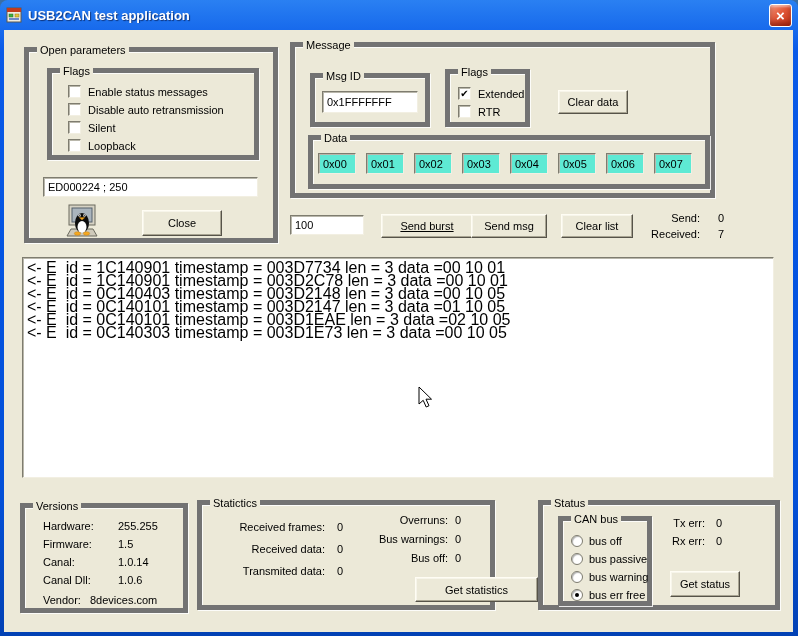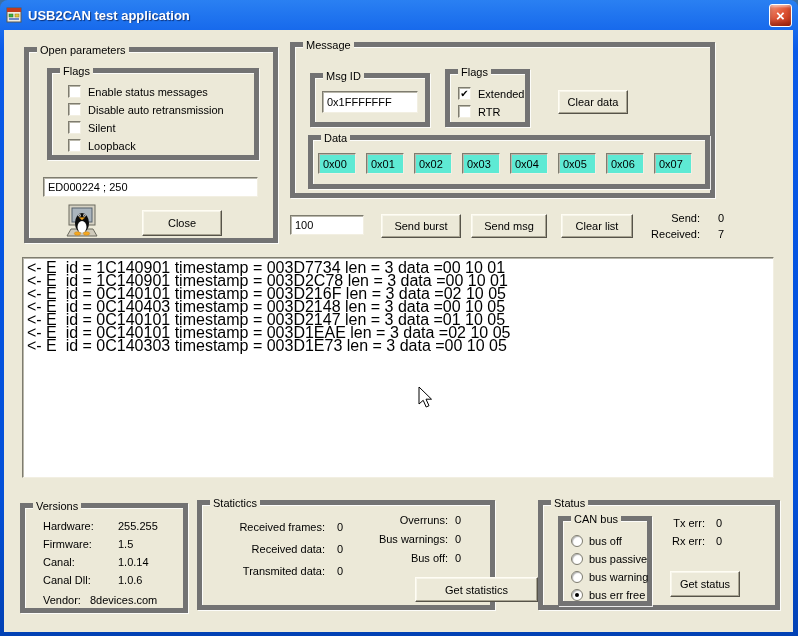--- a/index.html
+++ b/index.html
@@ -221,39 +221,38 @@
             <input class="data-in" type="text" value="0x03" style="">
             <input class="data-in" type="text" value="0x04" style="">
             <input class="data-in" type="text" value="0x05" style="">
             <input class="data-in" type="text" value="0x06" style="">
             <input class="data-in" type="text" value="0x07" style="">
           </div>
       </div>
     </div>
 
     <input class="tin" style="left: 286px; top: 185px; width: 74px; height: 20px;" type="text" value="100">
-    <div class="btn" style="left:377px; top:184px; width:80px; height:24px;">Send burst</div>
+    <div class="btn" style="left:377px; top:184px; width:92px; height:24px;text-decoration:underline;">Send burst</div>
     <div class="btn" style="left:467px; top:184px; width:76px; height:24px;">Send msg</div>
     <div class="btn" style="left:557px; top:184px; width:72px; height:24px;">Clear list</div>
 
     <div class="counters">
       <div class="cnt-row">
         <span class="cnt-lab">Send:</span>
         <span class="cnt-val">0</span>
       </div>
       <div class="cnt-row">
         <span class="cnt-lab">Received:</span>
         <span class="cnt-val">7</span>
       </div>
     </div>
 
     <div id="listbox">
         <div class="msg-line">&lt;- E  id = 1C140901 timestamp = 003D7734 len = 3 data =00 10 01</div>
         <div class="msg-line">&lt;- E  id = 1C140901 timestamp = 003D2C78 len = 3 data =00 10 01</div>
-        <div class="msg-line">&lt;- E  id = 0C140101 timestamp = 003D216F len = 3 data =02 10 05</div>
         <div class="msg-line">&lt;- E  id = 0C140403 timestamp = 003D2148 len = 3 data =00 10 05</div>
         <div class="msg-line">&lt;- E  id = 0C140101 timestamp = 003D2147 len = 3 data =01 10 05</div>
         <div class="msg-line">&lt;- E  id = 0C140101 timestamp = 003D1EAE len = 3 data =02 10 05</div>
         <div class="msg-line">&lt;- E  id = 0C140303 timestamp = 003D1E73 len = 3 data =00 10 05</div>
       </div>
 
     <div class="grp" style="left:16px; top:473px; width:168px; height:110px;">
       <span class="legend">Versions</span>
       <div class="v-rows">
           <div class="v-row"><span class="v-lab">Hardware:</span><span class="v-val">255.255</span></div>

